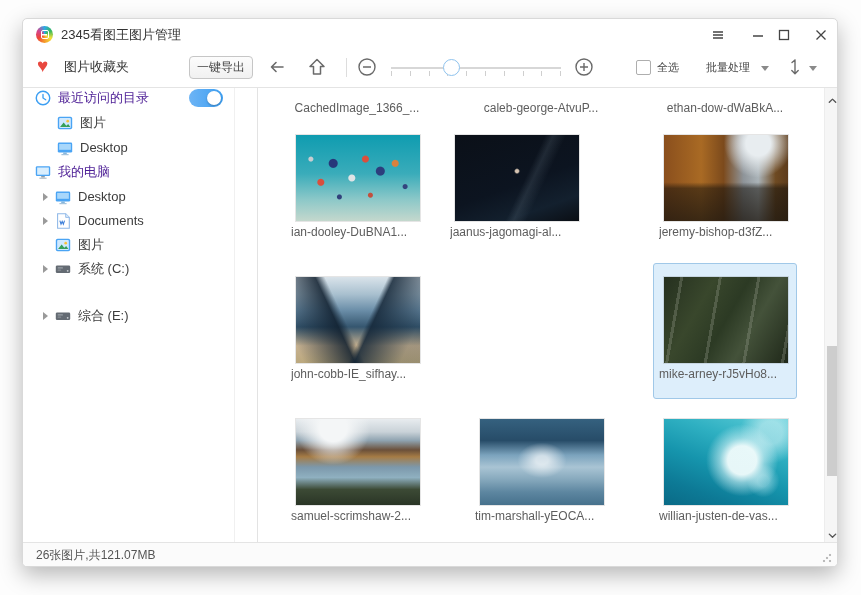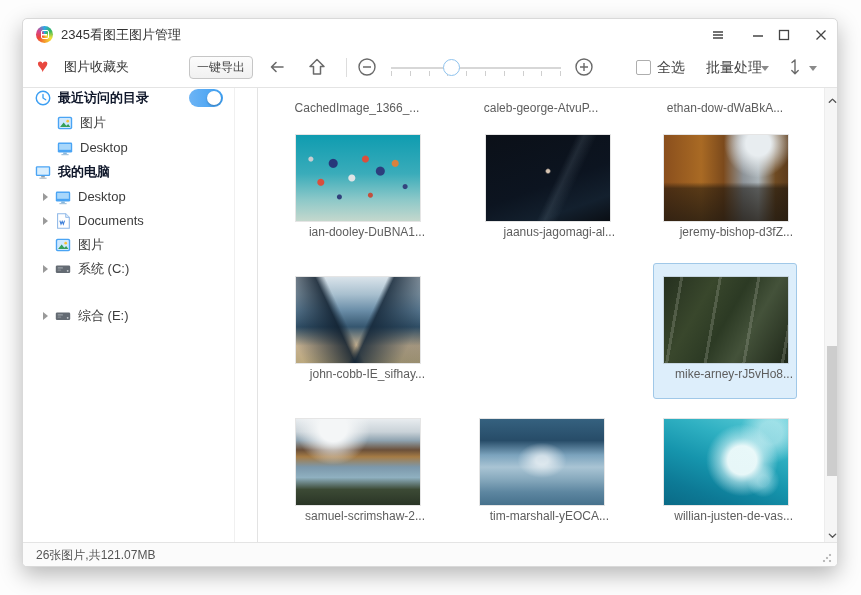--- a/index.html
+++ b/index.html
@@ -31,51 +31,51 @@
   .tb-icon { position:absolute; width:20px; height:20px; top:8px; cursor:pointer; }
   .tb-icon svg { width:100%; height:100%; }
   .tb-divider { position:absolute; left:323px; top:9px; width:1px; height:19px; background:#ddd; }
   .slider-track { position:absolute; left:368px; top:18px; width:170px; height:2px; background:#d7d7d7; }
   .slider-ticks { position:absolute; left:368px; top:22px; width:170px; height:5px;
     background:repeating-linear-gradient(90deg,#cfcfcf 0 1px,transparent 1px 18.8px); }
   .slider-thumb { position:absolute; left:420px; top:10px; width:17px; height:17px; border-radius:50%;
     background:#fff; border:1.5px solid #8fc3ee; cursor:grab; }
   .checkbox { position:absolute; left:613px; top:11px; width:15px; height:15px;
     border:1px solid #aeaeae; border-radius:2px; background:#fff; cursor:pointer; }
-  .tb-label { position:absolute; top:0; line-height:37px; font-size:14px; color:#444; cursor:pointer; }
+  .tb-label { position:absolute; top:0; line-height:37px; font-size:11px; color:#444; cursor:pointer; }
   .caret-down { position:absolute; width:0; height:0; top:17px;
     border-left:4px solid transparent; border-right:4px solid transparent; border-top:5px solid #8a8a8a; }
 
   
   .hline-toolbar { position:absolute; left:0; top:68px; width:100%; height:1px; background:#e4e4e4; }
   .vline-faint  { position:absolute; left:211px; top:69px; width:1px; height:454px; background:#f0f0f0; }
   .vline-main   { position:absolute; left:234px; top:69px; width:1px; height:454px; background:#e3e3e3; }
 
   
   .side-row { position:absolute; left:0; width:210px; height:24px; cursor:pointer; }
   .side-row .ic { position:absolute; top:3px; width:18px; height:18px; }
   .side-row .ic svg { width:100%; height:100%; }
   .side-row .lbl { position:absolute; top:0; line-height:24px; font-size:13px; color:#3c3c3c; white-space:nowrap; }
-  .side-row .lbl.hdr { font-weight:bold; color:#0f172a; }
+  .side-row .lbl.hdr { font-weight:normal; color:#4c1d95; }
   .tree-caret { position:absolute; top:8px; width:0; height:0;
     border-top:4px solid transparent; border-bottom:4px solid transparent; border-left:5px solid #9a9a9a; }
   .toggle { position:absolute; left:166px; top:3px; width:34px; height:18px; border-radius:9px;
     background:linear-gradient(90deg,#6db4f5,#3d9ff2); cursor:pointer; }
   .toggle .knob { position:absolute; right:2px; top:2px; width:14px; height:14px; border-radius:50%;
     background:#fff; box-shadow:0 1px 2px rgba(0,0,0,.25); }
 
   
   .top-label { position:absolute; top:71px; width:144px; text-align:center; font-size:12px;
     color:#5d5d5d; white-space:nowrap; overflow:hidden;margin-top:11px; }
   .cell { position:absolute; width:144px; height:136px; border-radius:3px; border:1px solid transparent;
     cursor:pointer; }
   .cell.selected { background:#ddeefb; border-color:#a0c8e8; }
   .thumb { position:absolute; left:10px; top:13px; width:124px; height:86px;
     box-shadow:0 0 0 1px rgba(0,0,0,.10); background-color:#888; }
-  .fname { position:absolute; left:5px; top:103px; width:134px; text-align:right; font-size:12px;
+  .fname { position:absolute; left:5px; top:103px; width:134px; text-align:left; font-size:12px;
     color:#5d5d5d; white-space:nowrap; overflow:hidden; }
 
   .thumb-balloons { background:
     radial-gradient(circle at 20% 55%, #d94f3d 0 3px, transparent 4px),
     radial-gradient(circle at 30% 33%, #27377a 0 4px, transparent 5px),
     radial-gradient(circle at 45% 50%, #e0e4e6 0 3px, transparent 4px),
     radial-gradient(circle at 56% 28%, #d94f3d 0 3px, transparent 4px),
     radial-gradient(circle at 68% 42%, #2c3e7d 0 4px, transparent 5px),
     radial-gradient(circle at 80% 33%, #d9813d 0 3px, transparent 4px),
     radial-gradient(circle at 12% 28%, #c8cdd1 0 2px, transparent 3px),
@@ -325,21 +325,21 @@
     </div>
 
     <div class="top-label" style="left:262px">CachedImage_1366_...</div>
     <div class="top-label" style="left:446px">caleb-george-AtvuP...</div>
     <div class="top-label" style="left:630px">ethan-dow-dWaBkA...</div>
 
     <div class="cell" style="left:262px;top:102px">
       <div class="thumb thumb-balloons"></div>
       <div class="fname">ian-dooley-DuBNA1...</div>
     </div>
-    <div class="cell" style="left:452px;top:102px">
+    <div class="cell" style="left:421px;top:102px">
       <div class="thumb thumb-darkdiver"></div>
       <div class="fname">jaanus-jagomagi-al...</div>
     </div>
     <div class="cell" style="left:630px;top:102px">
       <div class="thumb thumb-autumnlake"></div>
       <div class="fname">jeremy-bishop-d3fZ...</div>
     </div>
 
     <div class="cell" style="left:262px;top:244px">
       <div class="thumb thumb-fjord"></div>

